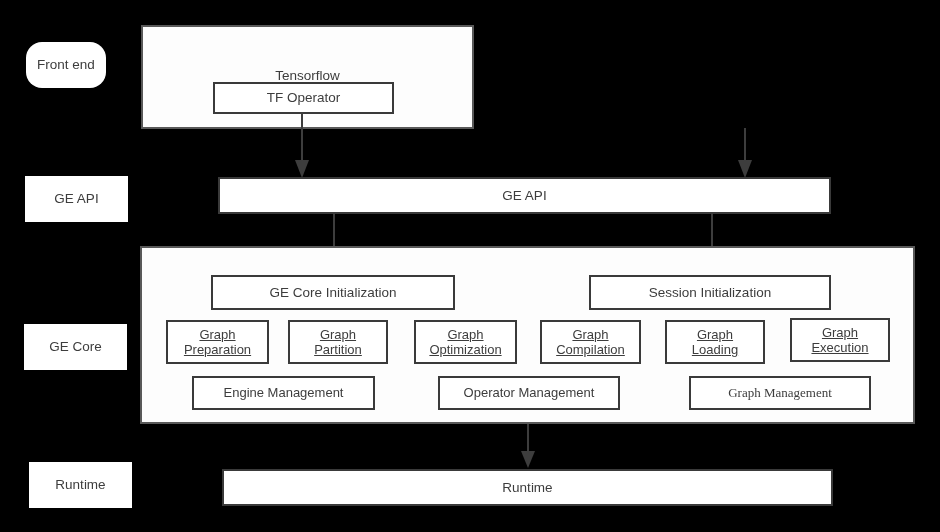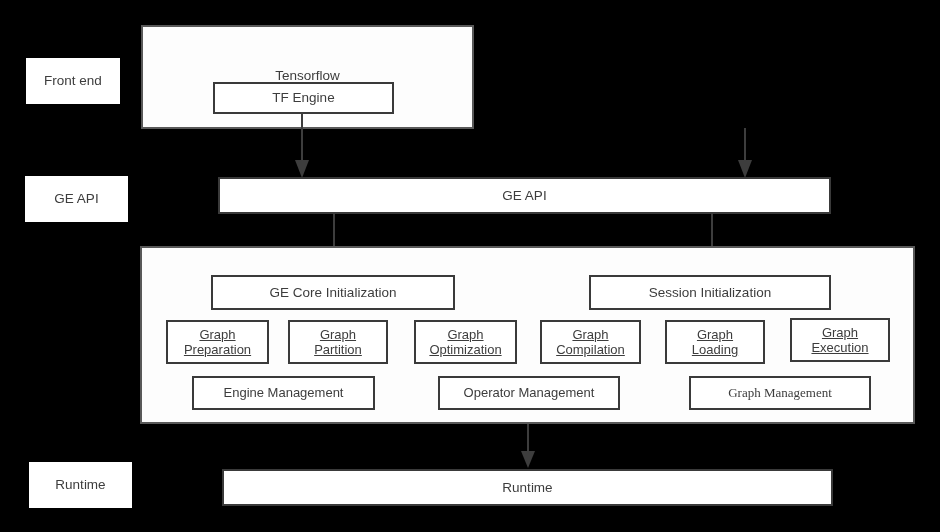--- a/index.html
+++ b/index.html
@@ -62,38 +62,41 @@
     font-size: 13px;
     white-space: pre-line;
     text-decoration: underline;
   }
 </style>
 </head>
 <body>
 
 <div id="canvas">
 
-  <div class="box tier-label" style="left:26px; top:58px; width:94px; height:46px;">
+  <div class="box tier-label" style="left:26px; top:42px; width:80px; height:46px;border-radius:16px;">
     <span>Front end</span>
   </div>
 
   <div class="box tier-label" style="left:25px; top:176px; width:103px; height:46px;">
     <span>GE API</span>
   </div>
 
+  <div class="box tier-label" style="left:24px; top:324px; width:103px; height:46px;">
+    <span>GE Core</span>
+  </div>
 
   <div class="box tier-label" style="left:29px; top:462px; width:103px; height:46px;">
     <span>Runtime</span>
   </div>
 
   <div class="container-panel" style="left:141px; top:25px; width:333px; height:104px;">
     <div class="panel-title" style="left:0; top:41px; width:100%;">Tensorflow</div>
   </div>
   <div class="box outlined wide-box" style="left:213px; top:82px; width:181px; height:32px;">
-    <span>TF Engine</span>
+    <span>TF Operator</span>
   </div>
 
 
   <svg class="arrow" style="left:290px; top:112px; width:24px; height:68px;" viewBox="0 0 24 68">
     <line x1="12" y1="0" x2="12" y2="54" stroke="#3d3d3d" stroke-width="2"></line>
     <polygon points="12,66 5,48 19,48" fill="#3d3d3d"></polygon>
   </svg>
 
   <svg class="arrow" style="left:733px; top:128px; width:24px; height:52px;" viewBox="0 0 24 52">
     <line x1="12" y1="0" x2="12" y2="38" stroke="#3d3d3d" stroke-width="2"></line>

